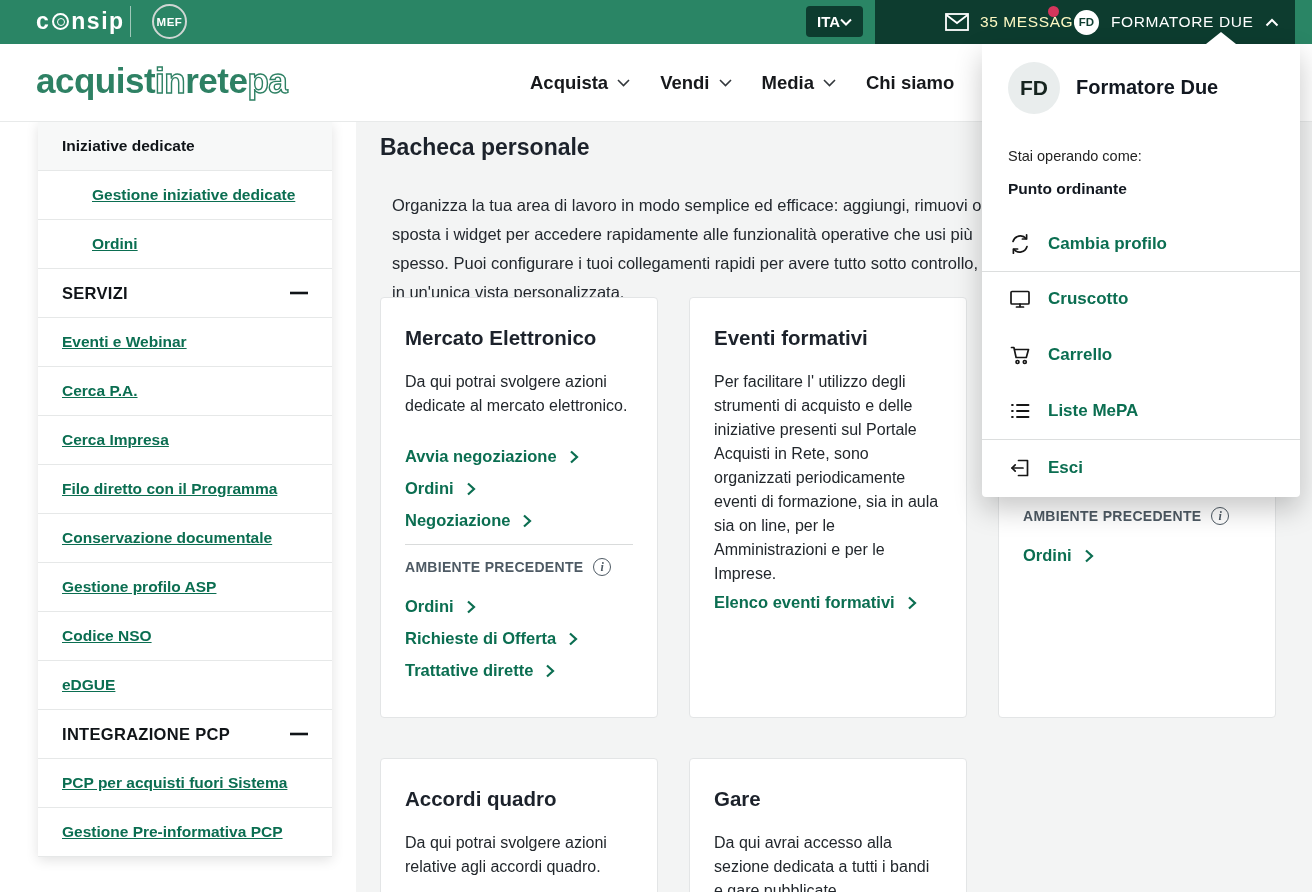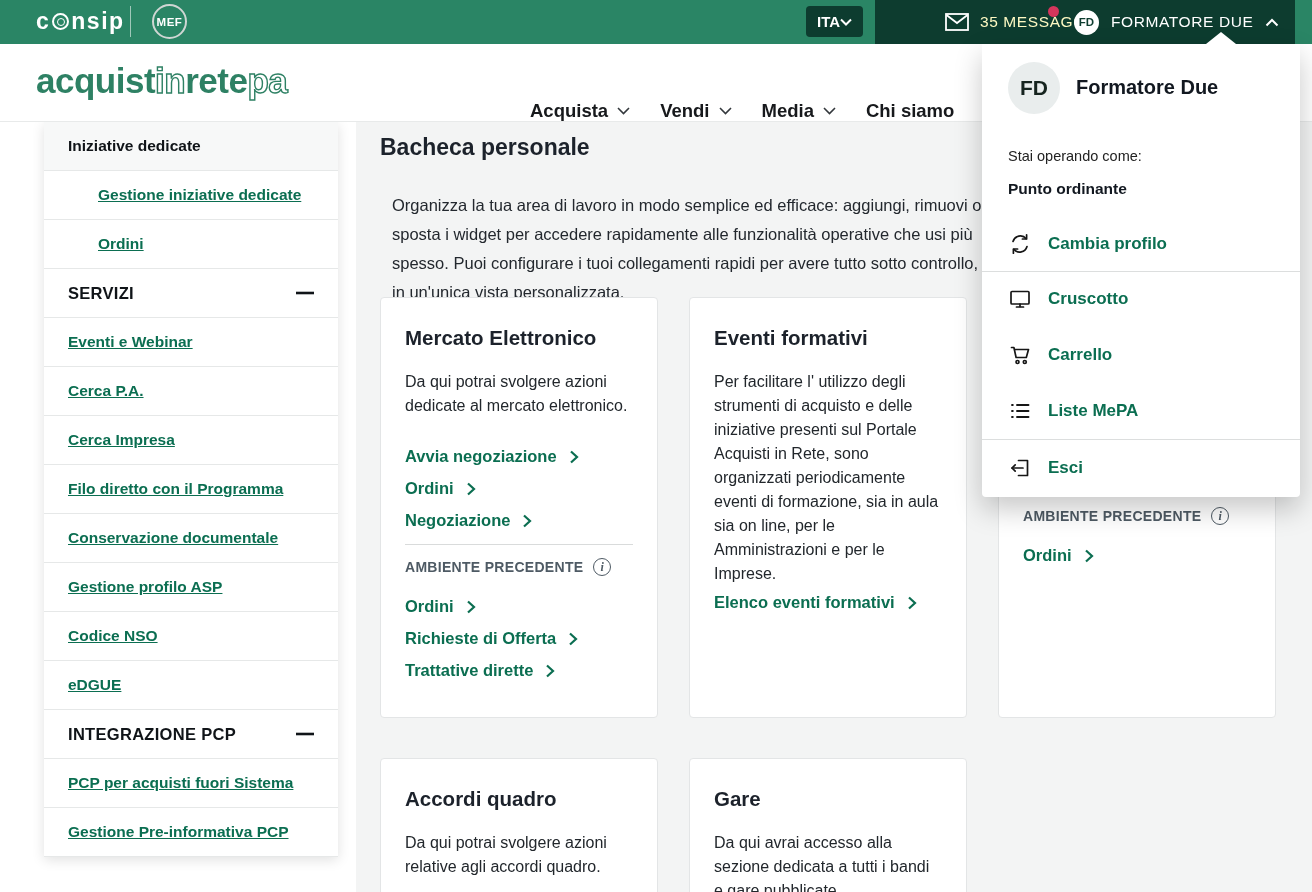--- a/index.html
+++ b/index.html
@@ -25,32 +25,32 @@
   .messages { position:absolute; left:901px; top:0; height:44px; display:flex; align-items:center; gap:11px; color:#fef9c3; font-size:15.5px; letter-spacing:.6px; cursor:pointer;padding-left:44px; }
   .notif-dot { position:absolute; left:1048px; top:6px; width:11px; height:11px; border-radius:50%; background:#d4365c; }
 
   .user-chip { position:absolute; left:1074px; top:0; height:44px; display:flex; align-items:center; gap:12px; color:#fff; font-size:15.5px; letter-spacing:.6px; cursor:pointer; }
   .fd-avatar-sm { width:25px; height:25px; border-radius:50%; background:#fff; color:#0d3c2f; font-weight:800; font-size:11.5px; display:flex; align-items:center; justify-content:center; letter-spacing:0; }
 
   
   .header { position:absolute; top:44px; left:0; width:1312px; height:78px; background:#fff; border-bottom:1px solid #e8eaea; z-index:10; }
   .site-logo { position:absolute; left:36px; top:17px; font-size:35px; font-weight:800; color:#2e8164; letter-spacing:-.5px; }
   .site-logo .outline { color:transparent; -webkit-text-stroke:1.4px #2e8164; }
-  .main-nav { position:absolute; left:530px; top:0; height:78px; display:flex; align-items:flex-end; gap:30px; }
+  .main-nav { position:absolute; left:530px; top:0; height:78px; display:flex; align-items:center; gap:30px; }
   .nav-item { display:flex; align-items:center; gap:9px; font-size:18.5px; font-weight:700; color:#17191c; cursor:pointer; }
 
   
   .content { position:absolute; top:122px; left:0; width:1312px; bottom:0; }
   .main-area { position:absolute; left:356px; top:0; right:0; bottom:0; background:#f3f4f4; }
 
   .page-title { position:absolute; left:24px; top:12px; margin:0; font-size:23px; font-weight:700; color:#1c222b; }
   .intro { position:absolute; left:36px; top:52px; width:602px; font-size:16.5px; line-height:29px; color:#23282e; }
 
   
-  .sidebar { position:absolute; left:44px; top:0; width:294px; background:#f9a8d4; box-shadow:0 3px 12px rgba(0,0,0,.12); z-index:5; }
+  .sidebar { position:absolute; left:38px; top:0; width:294px; background:#f9a8d4; box-shadow:0 3px 12px rgba(0,0,0,.12); z-index:5; }
   .side-row { height:49px; display:flex; align-items:center; padding:0 24px; border-bottom:1px solid #e6e8e8; font-size:15.5px; font-weight:700; cursor:pointer; background:#fff; }
   .side-row.first { background:#f7f8f8; }
   .side-row.indent { padding-left:54px; }
   .side-row.black { color:#101418; }
   .side-row.green { color:#0b6e51;text-decoration:underline; }
   .side-row.section { color:#101418; font-size:16.5px; letter-spacing:.3px; justify-content:space-between; }
 
   
   .cards-row { position:absolute; display:flex; gap:31px; }
   .row1 { left:24px; top:175px; }

